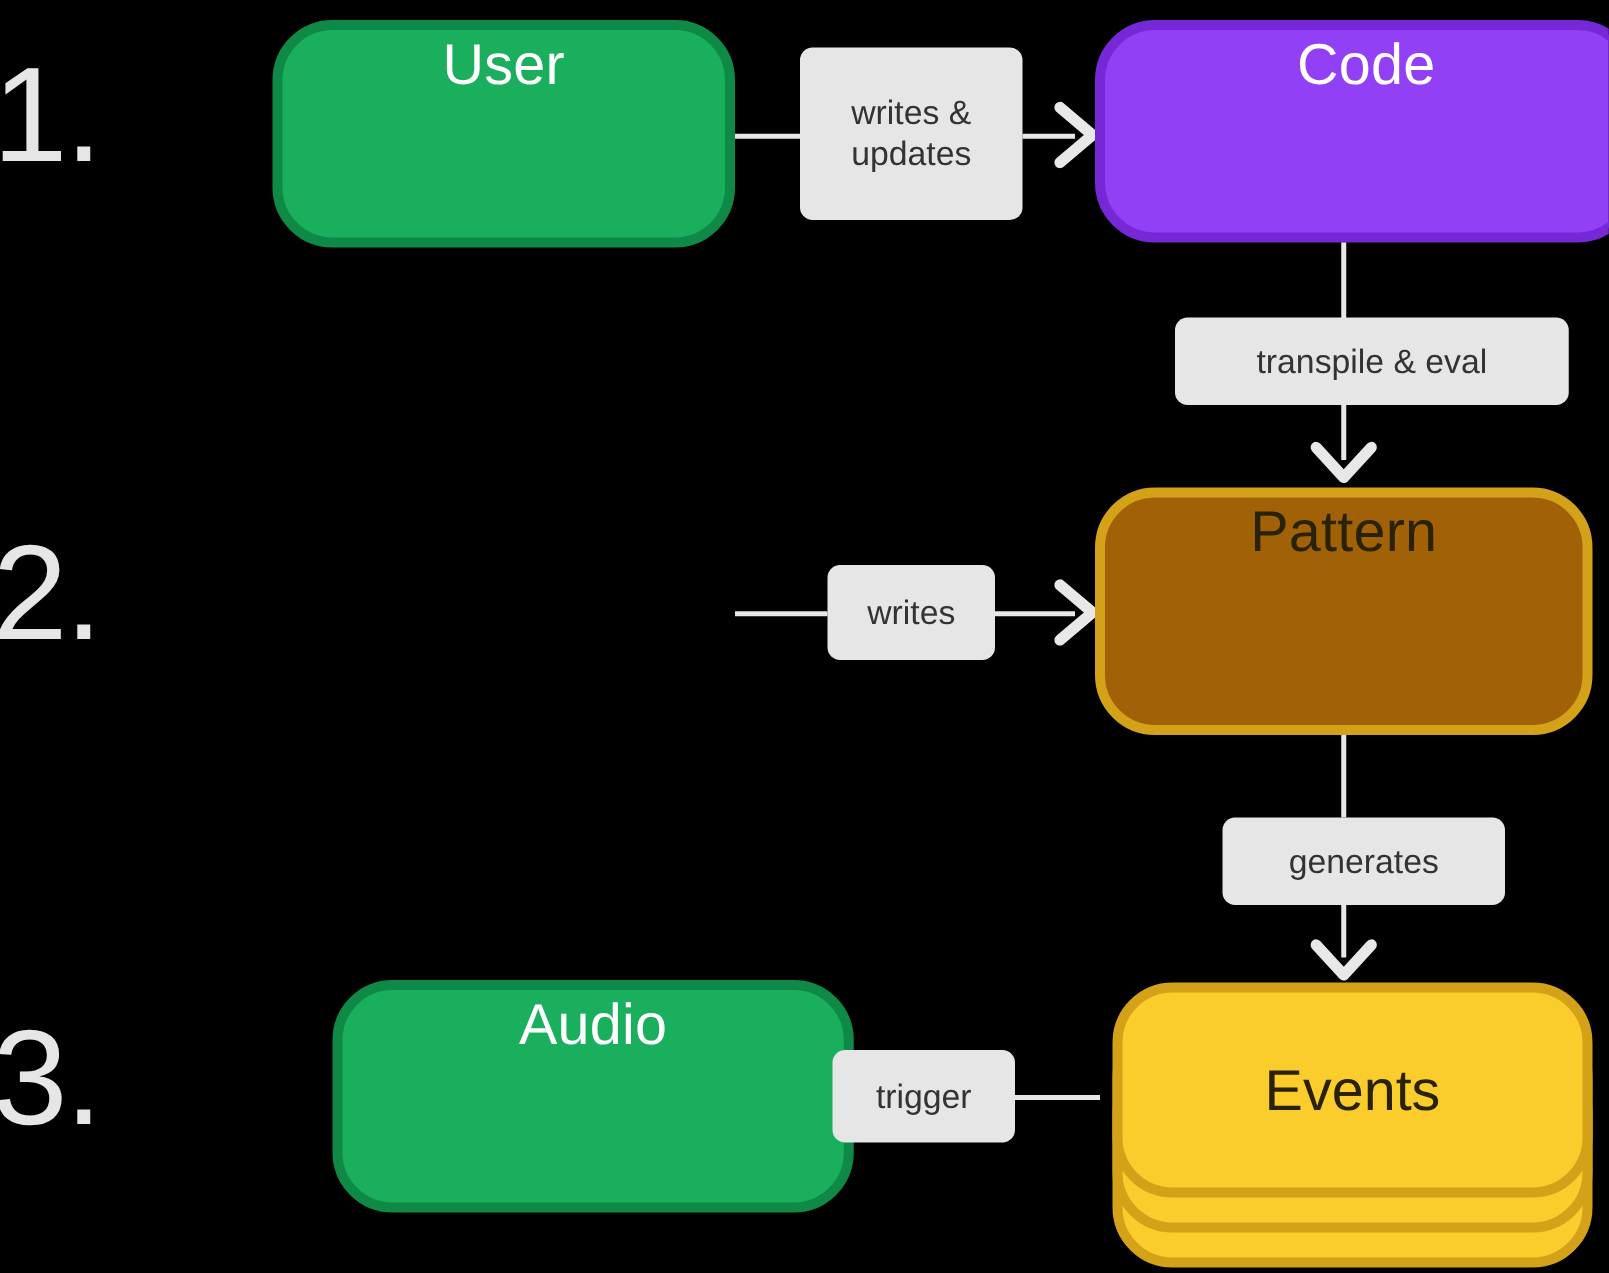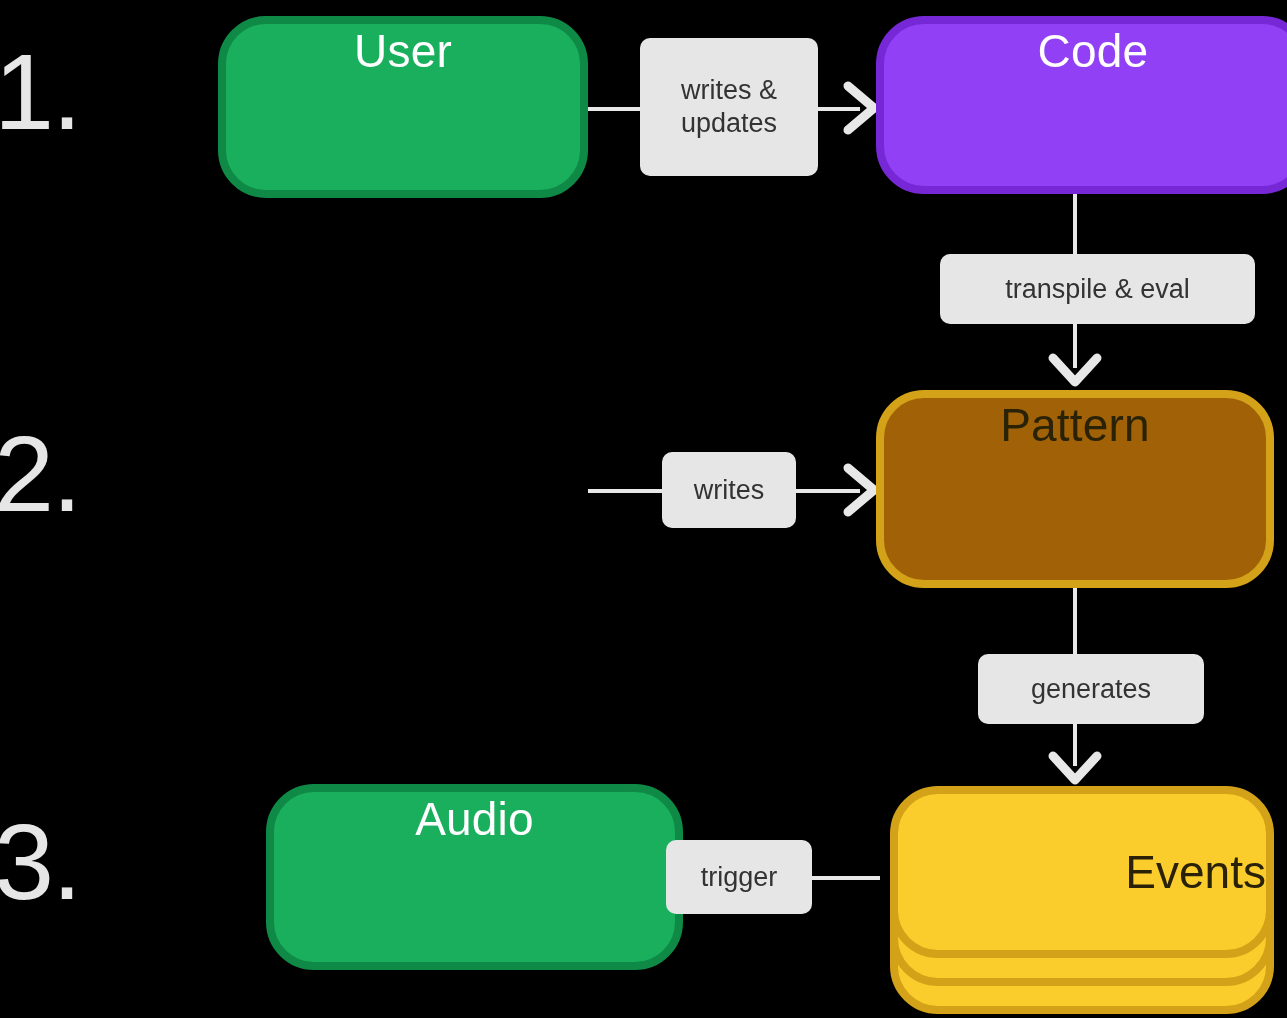--- a/index.html
+++ b/index.html
@@ -74,21 +74,21 @@
     box-sizing: border-box;
     border-radius: 48px;
     border: 8px solid #d4a218;
     background: #fbcd2c;
     left: 0;
     width: 100%;
   }
   .stack-top {
     display: flex;
     align-items: center;
-    justify-content: flex-end;
+    justify-content: center;
     font-size: 46px;
     color: #2a2207;
   }
 
   
   .edge-line {
     position: absolute;
     background: #e8e8e8;
   }
   .edge-h { height: 4px; }

